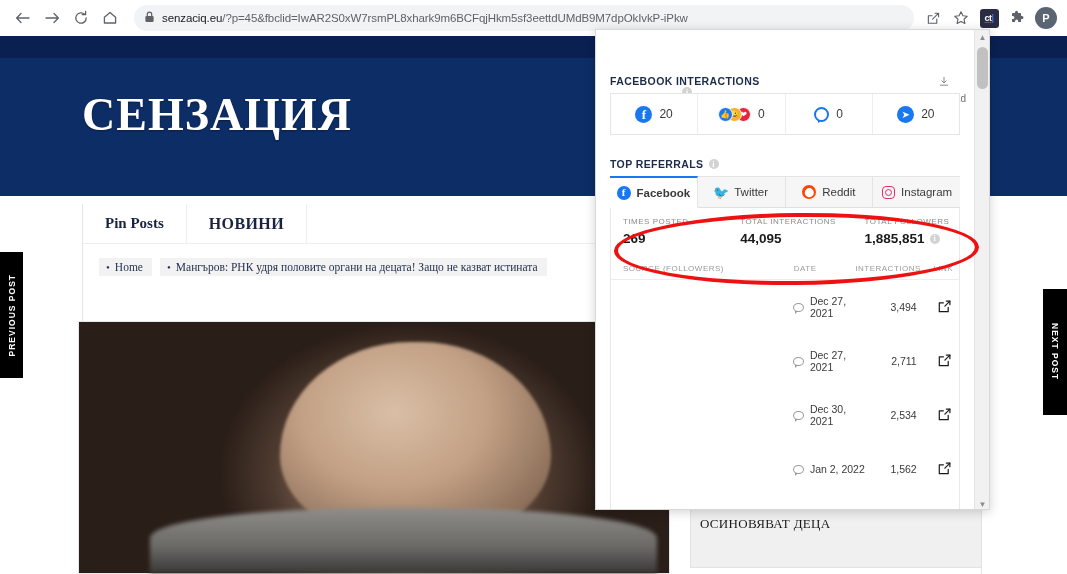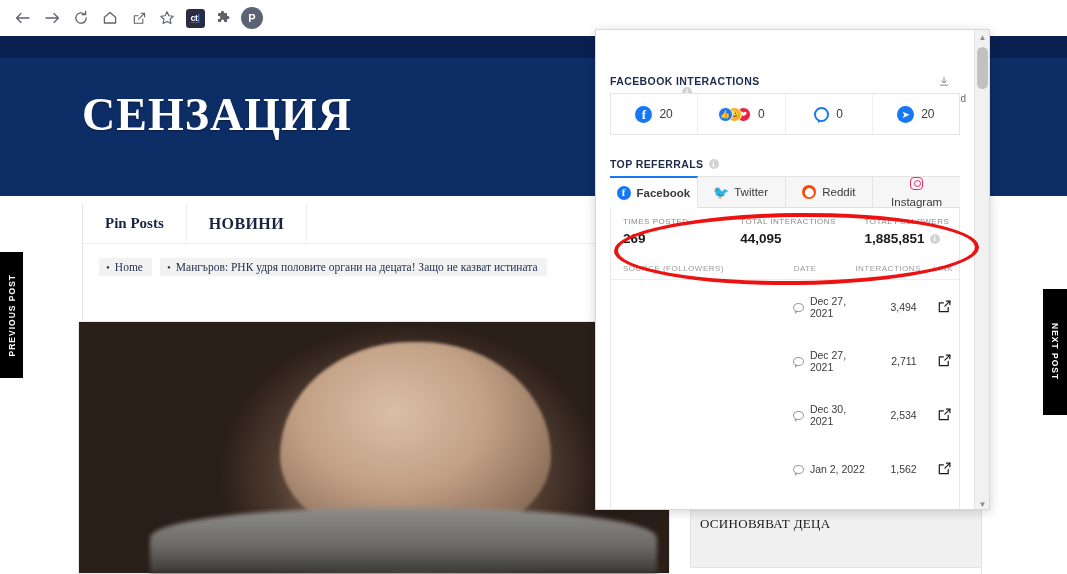--- a/index.html
+++ b/index.html
@@ -328,21 +328,21 @@
   .ct-tab {
     flex: 1 1 0;
     display: flex; align-items: center; justify-content: center;
     gap: 6px;
     font-size: 11.5px;
     color: #3a3a3a;
     background: #f6f6f6;
     border-right: 1px solid #e4e4e4;
     border-top: 1px solid #e4e4e4;
   }
-  .ct-tab:last-child { border-right: none; flex-direction: column; }
+  .ct-tab:last-child { border-right: none; }
   .ct-tab.active {
     background: #ffffff;
     border-top: 2px solid #1877f2;
     border-bottom: 1px solid #ffffff;
     margin-bottom: -1px;
     font-weight: 600;
   }
   .tab-ico { width: 14px; height: 14px; display: flex; align-items: center; justify-content: center; }
   .ico-tw { color: #1da1f2; font-size: 13px; }
   .ico-rd {
@@ -458,20 +458,29 @@
         <path d="M13.2 8a5.2 5.2 0 1 1-1.6-3.75" stroke="#5f6368" stroke-width="1.3" fill="none" stroke-linecap="round"></path>
         <path d="M12.6 1.3v3.4H9.2" stroke="#5f6368" stroke-width="1.3" fill="none" stroke-linecap="round" stroke-linejoin="round"></path>
       </svg>
   </div>
   <div class="nav-btn">
     <svg width="16" height="16" viewBox="0 0 16 16">
         <path d="M2.4 7.2 8 2.4l5.6 4.8V13H2.4z" stroke="#5f6368" stroke-width="1.3" fill="none" stroke-linejoin="round"></path>
       </svg>
   </div>
 
+  <div class="omnibox">
+    <span class="lock-icon">
+      <svg width="11" height="12" viewBox="0 0 11 12">
+          <rect x="1.4" y="5" width="8.2" height="6" rx="1.2" fill="#5f6368"></rect>
+          <path d="M3.3 5V3.4a2.2 2.2 0 0 1 4.4 0V5" stroke="#5f6368" stroke-width="1.2" fill="none"></path>
+        </svg>
+    </span>
+    <span class="url-text"><span class="host">senzaciq.eu</span><span class="path">/?p=45&amp;fbclid=IwAR2S0xW7rsmPL8xhark9m6BCFqjHkm5sf3eettdUMdB9M7dpOkIvkP-iPkw</span></span>
+  </div>
 
   <div class="tool-icons">
     <div class="tool-icon">
       <svg width="15" height="15" viewBox="0 0 16 16">
           <path d="M11.5 8.5V13H2.5V5h4" stroke="#5f6368" stroke-width="1.2" fill="none" stroke-linecap="round" stroke-linejoin="round"></path>
           <path d="M7 8.6 13.2 2.6M9.6 2.4h3.8v3.8" stroke="#5f6368" stroke-width="1.2" fill="none" stroke-linecap="round" stroke-linejoin="round"></path>
         </svg>
     </div>
     <div class="tool-icon">
       <svg width="16" height="16" viewBox="0 0 16 16">

